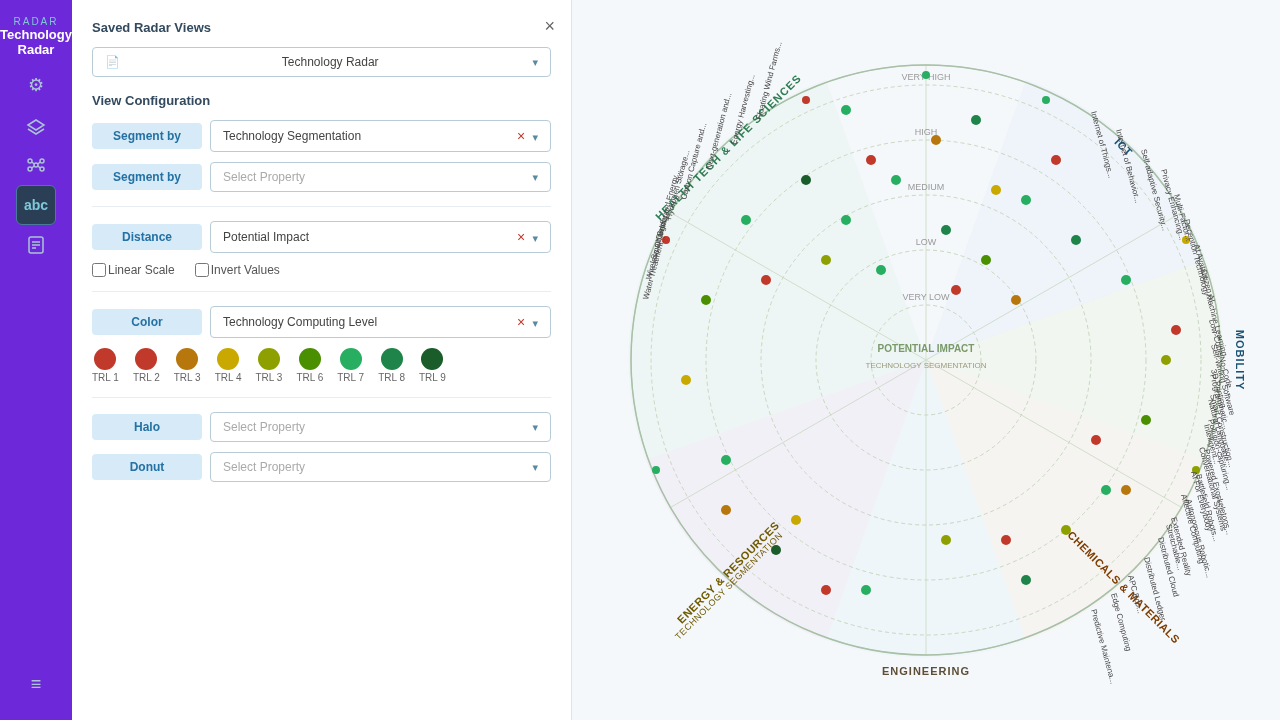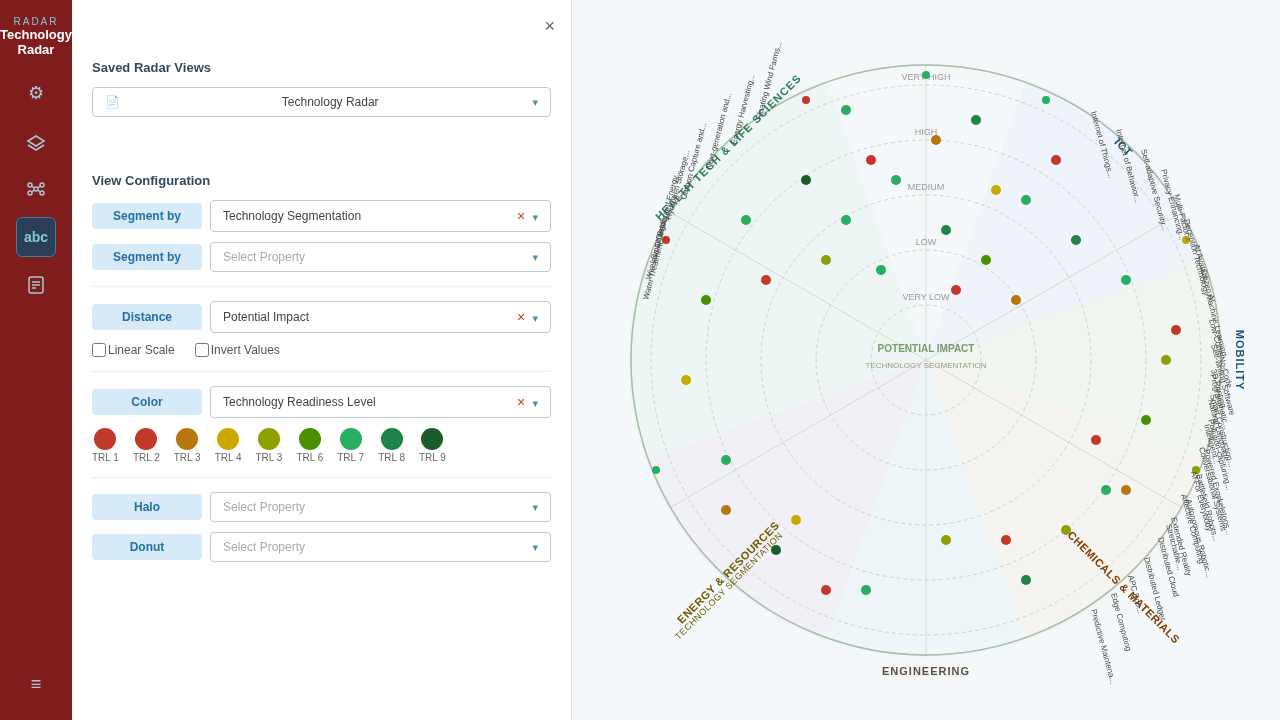--- a/index.html
+++ b/index.html
@@ -1,26 +1,25 @@
 <!DOCTYPE html>
 <html><head>
   <meta charset="utf-8">
   <style>
     * { box-sizing: border-box; margin: 0; padding: 0; }
     body { font-family: 'Segoe UI', Arial, sans-serif; background: #f0f4f8; width: 1280px; height: 720px; overflow: hidden; display: flex; }
 
     
     .sidebar {
       width: 72px;
-      background: #7f1d1d;
+      background: #6d28d9;
       display: flex;
       flex-direction: column;
       align-items: center;
       padding-top: 16px;
-      gap: 8px;
       z-index: 10;
     }
     .sidebar-brand {
       text-align: center;
       color: #7ec8d8;
       margin-bottom: 8px;
     }
     .sidebar-brand .brand-top { font-size: 10px; letter-spacing: 2px; color: #7ec8d8; }
     .sidebar-brand .brand-title { font-size: 13px; font-weight: bold; color: #fff; }
     .sidebar-icon {
@@ -48,21 +47,21 @@
       padding: 20px;
       overflow-y: auto;
       position: relative;
     }
     .panel-close {
       position: absolute; top: 16px; right: 16px;
       cursor: pointer; font-size: 18px; color: #666;
       background: none; border: none;
     }
     .section-title {
-      font-size: 13px; font-weight: 600; color: #334a5e; margin-bottom: 12px; margin-top: 40px;
+      font-size: 13px; font-weight: 600; color: #334a5e; margin-bottom: 12px;
     }
     .select-row {
       display: flex; align-items: center; gap: 8px; margin-bottom: 10px;
     }
     .label-tag {
       background: #d6eaf8; color: #2471a3; border-radius: 4px;
       padding: 6px 12px; font-size: 12px; font-weight: 600;
       min-width: 110px; text-align: center;
     }
     .select-box {
@@ -214,21 +213,21 @@
           <input type="checkbox" style="">
           <span>Invert Values</span>
         </label>
       </div>
 
       <div class="divider"></div>
 
       <div class="select-row">
         <div class="label-tag">Color</div>
         <div class="select-box">
-          <span>Technology Readiness Level</span>
+          <span>Technology Computing Level</span>
           <span>
             <span class="clear-btn">×</span>
             <span class="chevron">▾</span>
           </span>
         </div>
       </div>
 
       <div class="color-legend" id="color-legend">
           <div class="color-item">
     <div class="color-dot" style="background:#c0392b"></div>

